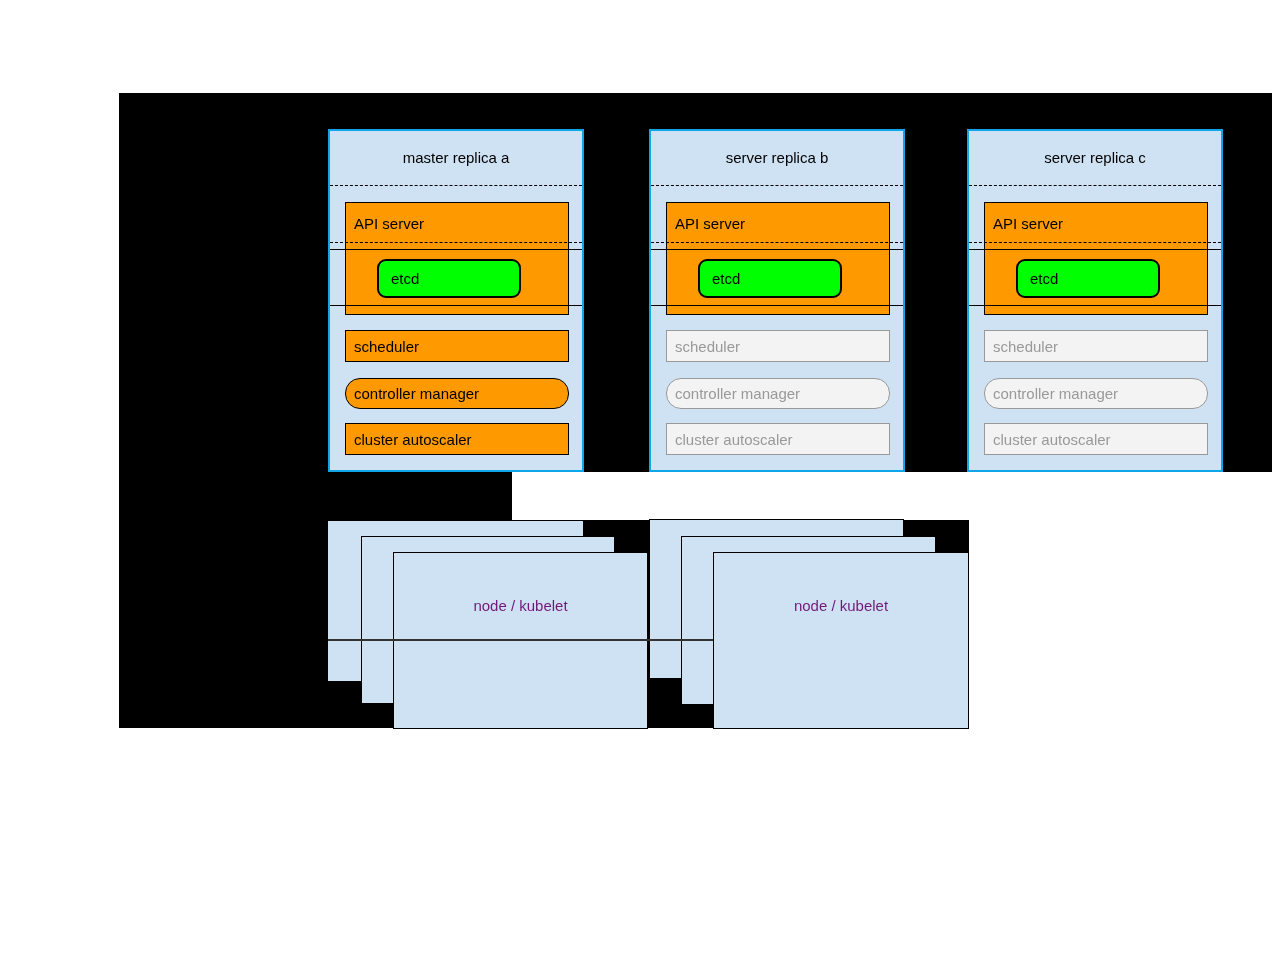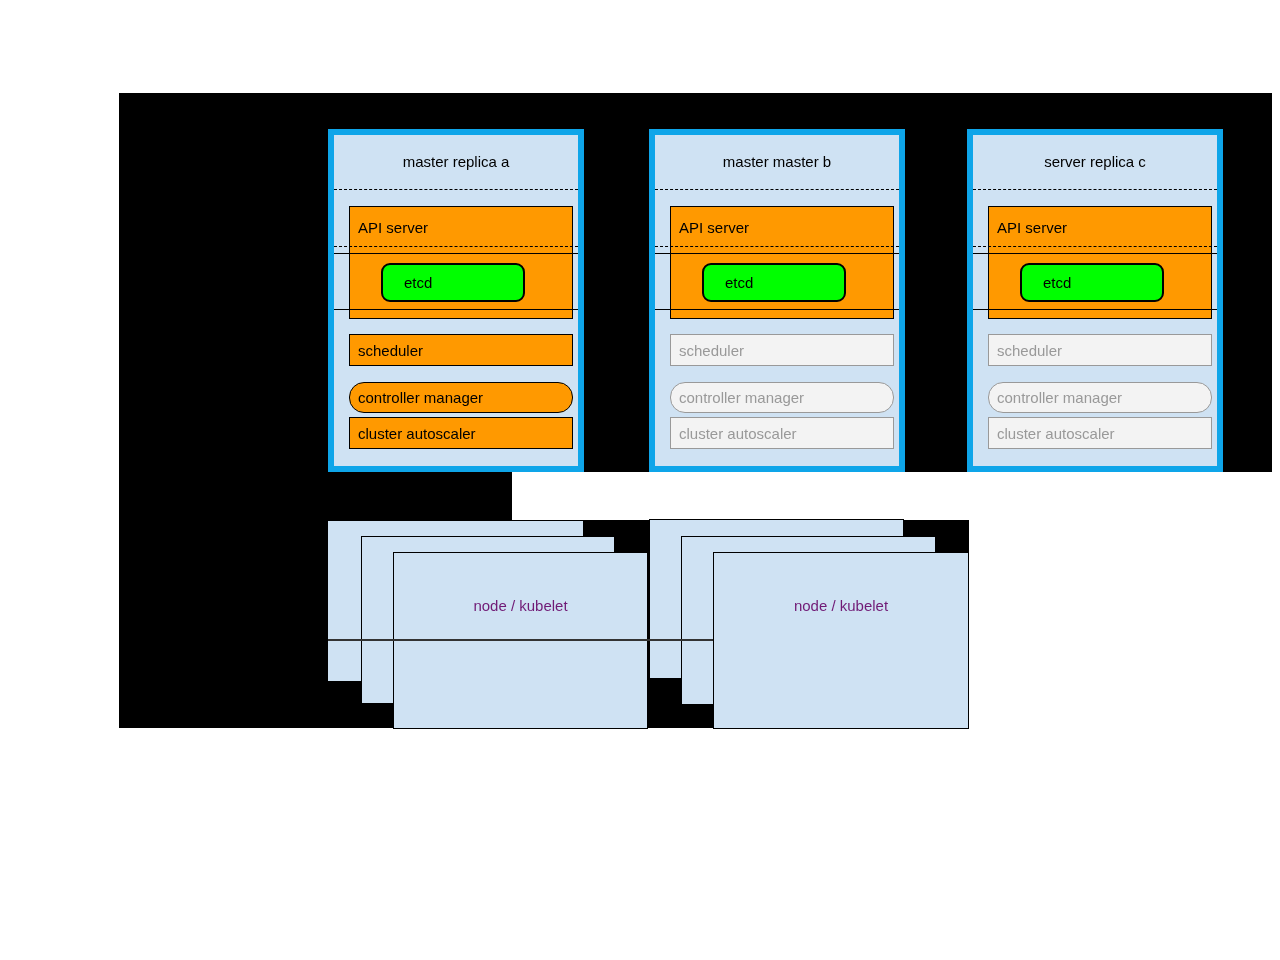--- a/index.html
+++ b/index.html
@@ -17,21 +17,21 @@
   #backdrop-left   { left: 119px; top: 472px; width:  393px; height: 256px; }
   #backdrop-lower  { left: 512px; top: 520px; width:  457px; height: 208px; }
 
   
   .replica {
     position: absolute;
     top: 129px;
     width: 256px;
     height: 343px;
     background: var(--box-blue, #cfe2f3);
-    border: 6px solid #0ea5e9;
+    border: 2px solid #0ea5e9;
     box-sizing: border-box;
     z-index: 2;
   }
   #replica-a { left: 328px; }
   #replica-b { left: 649px; }
   #replica-c { left: 967px; }
 
   .replica-title {
     position: absolute;
     left: 0; top: 18px; width: 100%;
@@ -65,38 +65,37 @@
     position: absolute;
     left: 31px; top: 56px;
     width: 144px; height: 39px;
     background: var(--etcd-green, #00ff00);
     border: 2px solid #000;
     border-radius: 9px;
     box-sizing: border-box;
     display: flex;
     align-items: center;
     z-index: 4;
-    padding-left: 9px;
   }
   .etcd-label { padding-left: 12px; font-size: 15px; }
 
   .component {
     position: absolute;
     left: 15px;
     width: 224px; height: 32px;
     box-sizing: border-box;
     display: flex;
     align-items: center;
     font-size: 15px;
     z-index: 3;
   }
   .component span { padding-left: 8px; text-align: right; }
   .comp-1 { top: 199px; }
   .comp-2 { top: 247px; height: 31px; border-radius: 15px; }
-  .comp-3 { top: 282px; }
+  .comp-3 { top: 292px; }
   .component.active {
     background: var(--active-orange, #ff9900);
     border: 1px solid #000;
     color: #000;
   }
   .component.inactive {
     background: var(--inactive-fill, #f3f3f3);
     border: 1px solid var(--inactive-border, #999999);
     color: var(--inactive-text, #999999);
   }
@@ -158,21 +157,21 @@
     </div>
     <div class="component active comp-2">
       <span>controller manager</span>
     </div>
     <div class="component active comp-3">
       <span>cluster autoscaler</span>
     </div>
   </div>
 
   <div class="replica" id="replica-b">
-    <div class="replica-title">master master b</div>
+    <div class="replica-title">server replica b</div>
     <div class="hline dashed line-1"></div>
     <div class="api-box">
       <div class="api-label">API server</div>
       <div class="etcd-box">
         <span class="etcd-label">etcd</span>
       </div>
     </div>
     <div class="hline dashed line-2"></div>
     <div class="hline solid line-3"></div>
     <div class="hline solid line-4"></div>

